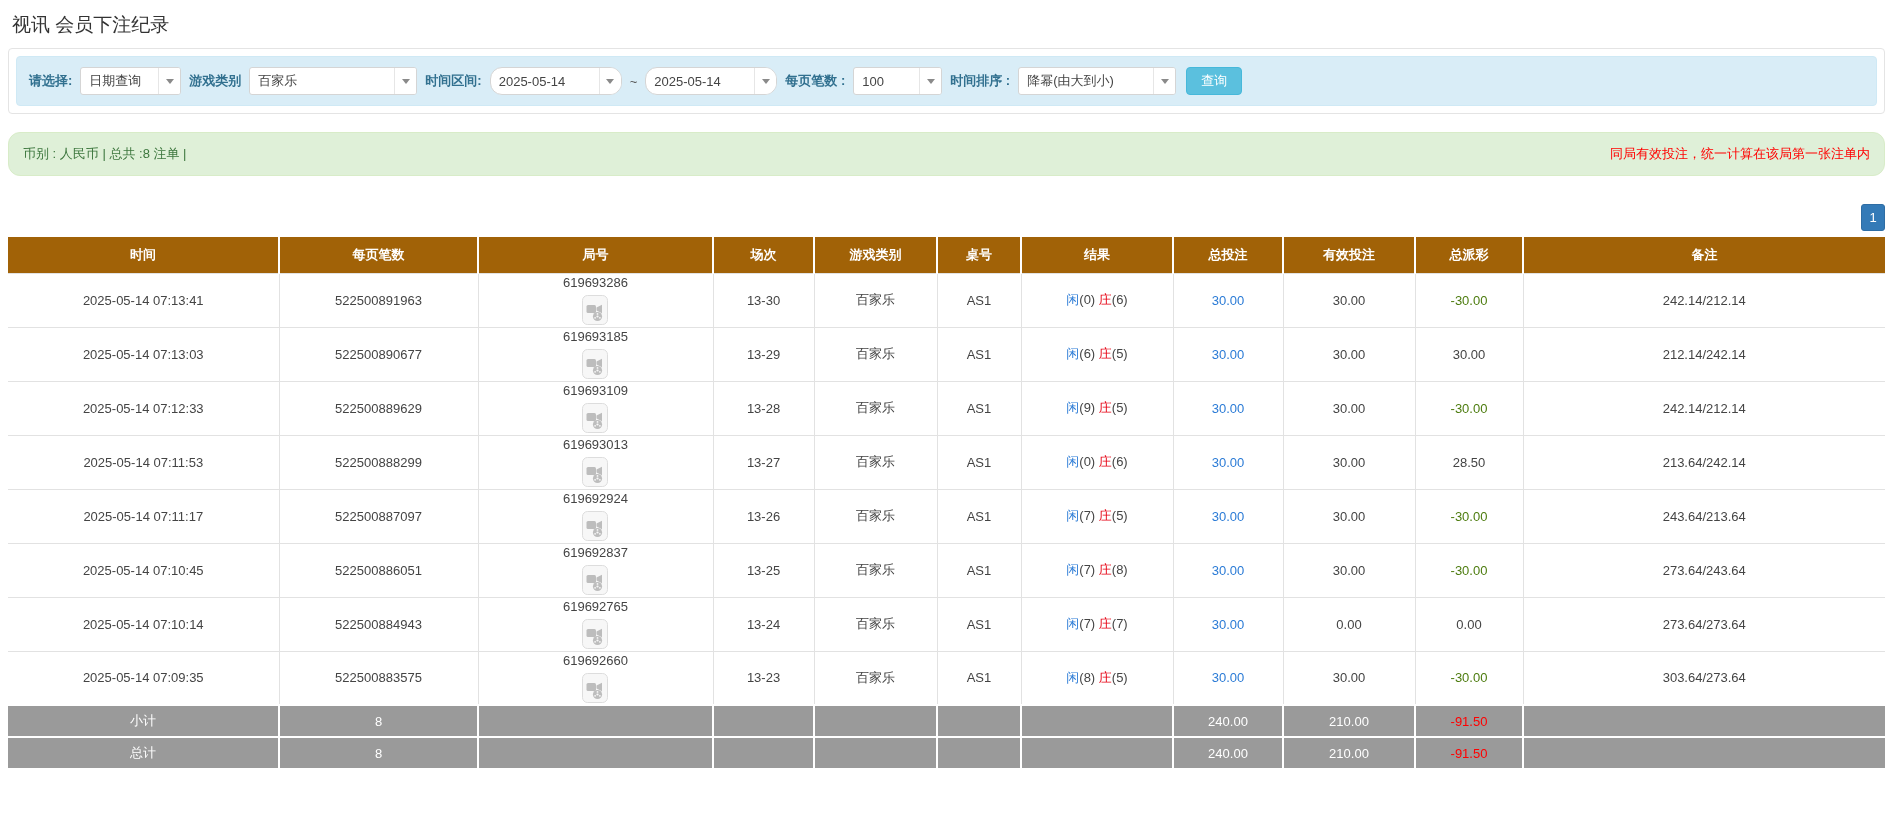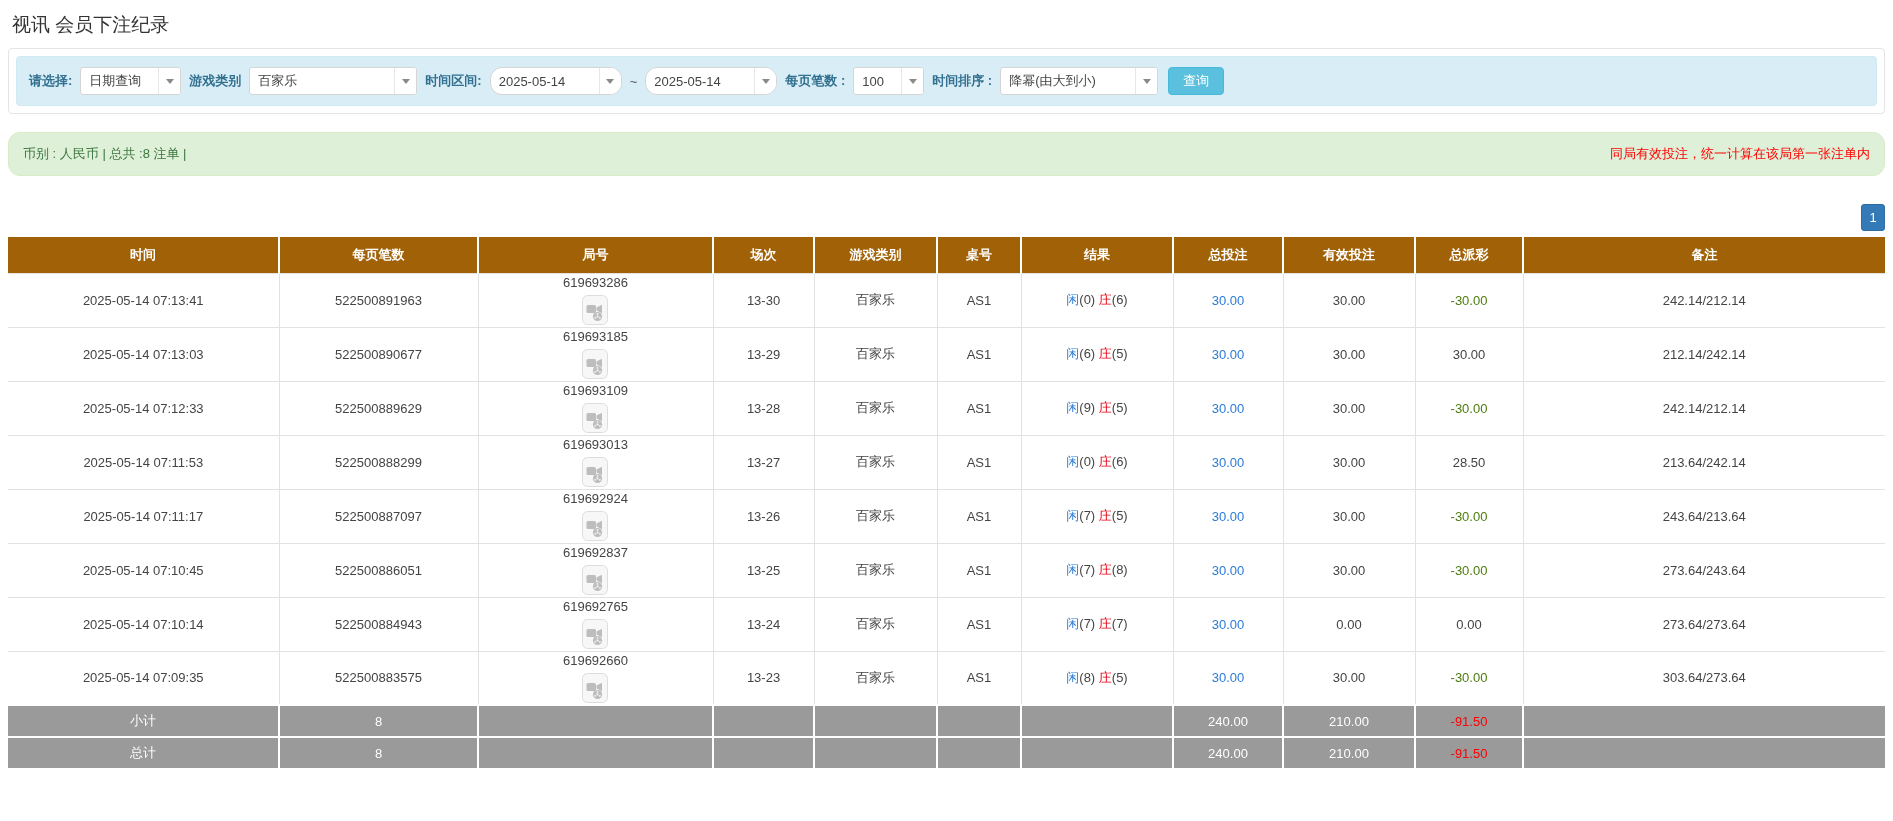--- a/index.html
+++ b/index.html
@@ -24,21 +24,21 @@
   .combo { display:flex; align-items:stretch; background:#fff; border:1px solid #d5d5d5; border-radius:3px; height:28px; overflow:hidden; }
   .combo input {
     border:none; outline:none; padding:0 8px; font-size:13px; color:#444; width:100%;
     font-family:"Liberation Sans","DejaVu Sans",sans-serif; background:transparent;
   }
   .combo .arrow-btn {
     width:22px; flex:0 0 22px; display:flex; align-items:center; justify-content:center;
     background:#fff; border-left:1px solid #e6e6e6; cursor:pointer;
   }
   .caret { width:0; height:0; border-left:4px solid transparent; border-right:4px solid transparent; border-top:5px solid #8a8a8a; }
-  .w-select { width:101px; } .w-game { width:168px; } .w-date { width:132px;border-radius:12px; } .w-size { width:71px;justify-content:center; } .w-sort { width:158px; }
+  .w-select { width:101px; } .w-game { width:168px; } .w-date { width:132px;border-radius:12px; } .w-size { width:89px;justify-content:center; } .w-sort { width:158px; }
   .tilde { font-size:13px; color:#555; }
   .search-btn {
     background:#5bc0de; border:1px solid #46b8da; color:#fff; font-size:13px;
     border-radius:4px; height:28px; padding:0 14px; cursor:pointer; margin-left:2px;
     font-family:"Liberation Sans","DejaVu Sans",sans-serif;
   }
 
   
   .summary-bar {
     margin-top:18px; background:#dff0d8; border:1px solid #d8ecc8; border-radius:12px;

